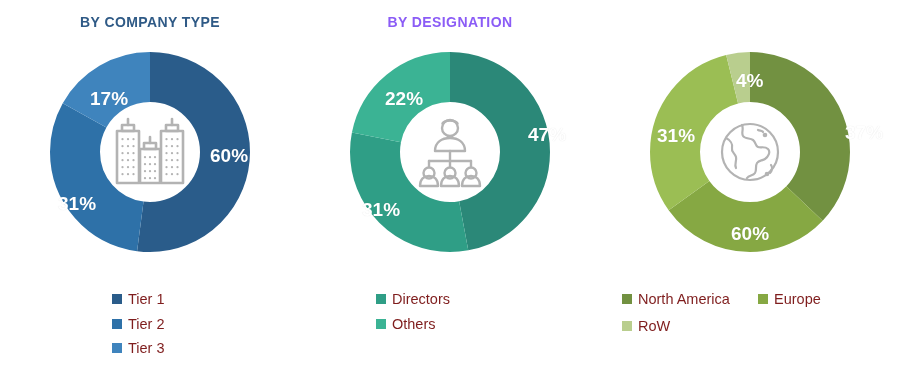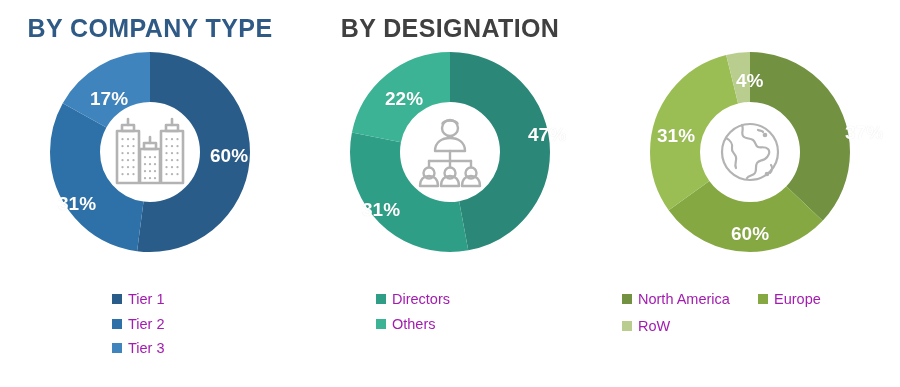--- a/index.html
+++ b/index.html
@@ -27,27 +27,27 @@
   .panel-company { left: 0; }
   .panel-designation { left: 300px; }
   .panel-region { left: 600px; }
 
   .panel-title {
     position: absolute;
     top: 14px;
     left: 0;
     width: 300px;
     text-align: center;
-    font-size: 25px;
+    font-size: 14px;
     font-weight: bold;
     letter-spacing: 0.4px;
     white-space: nowrap;
   }
   .title-blue  { color: #2f5a86; }
-  .title-teal  { color: #404040; }
+  .title-teal  { color: #8b5cf6; }
   .title-green { color: #73912f; }
 
   .donut-wrap {
     position: absolute;
     top: 52px;
     left: 50px;
     width: 200px;
     height: 200px;
   }
   .donut-svg {
@@ -87,21 +87,21 @@
   }
   .legend-company { top: 292px; padding-left: 112px; }
   .legend-designation { top: 292px; padding-left: 76px; }
   .legend-region { top: 292px; padding-left: 22px; }
 
   .legend-item {
     display: flex;
     align-items: center;
     gap: 6px;
     font-size: 14.5px;
-    color: #a21caf;
+    color: #7f1d1d;
     white-space: nowrap;
     line-height: 1;
   }
   .swatch {
     width: 10px;
     height: 10px;
     flex: 0 0 10px;
     display: inline-block;
   }
   .legend-grid {

